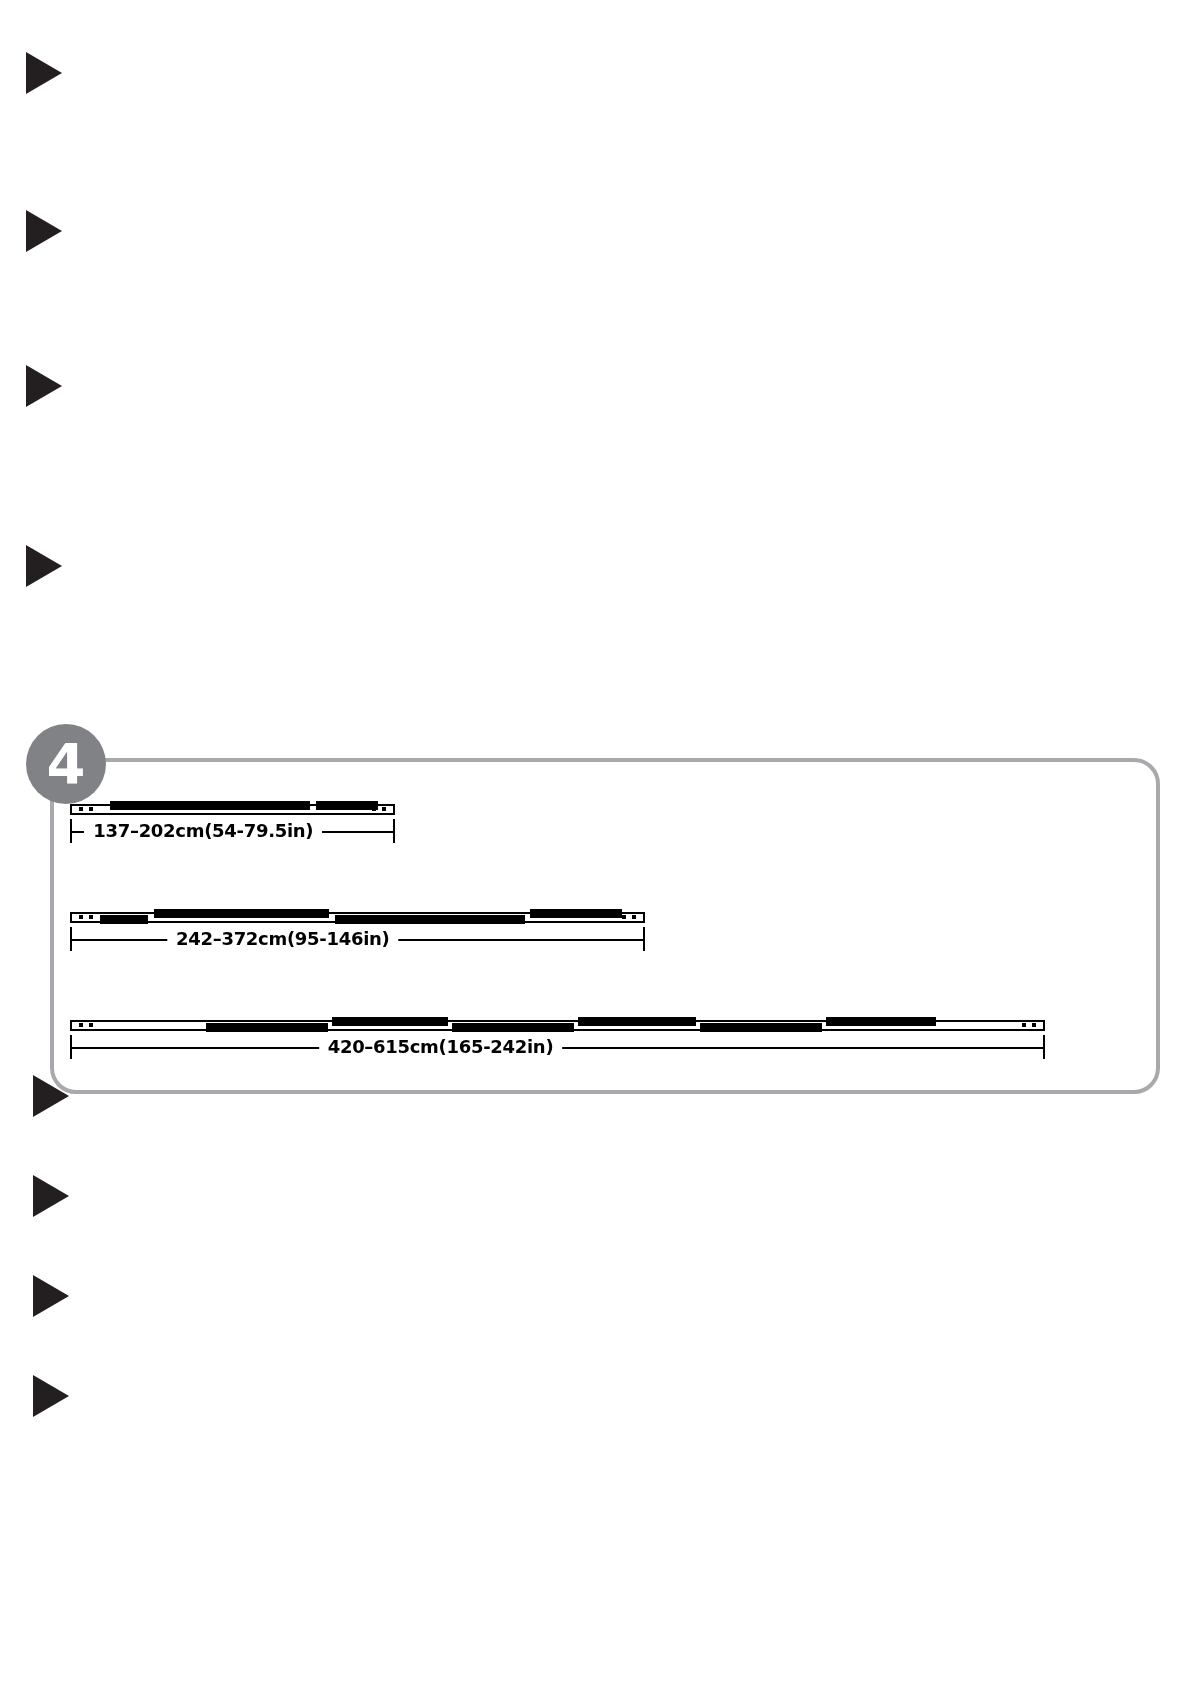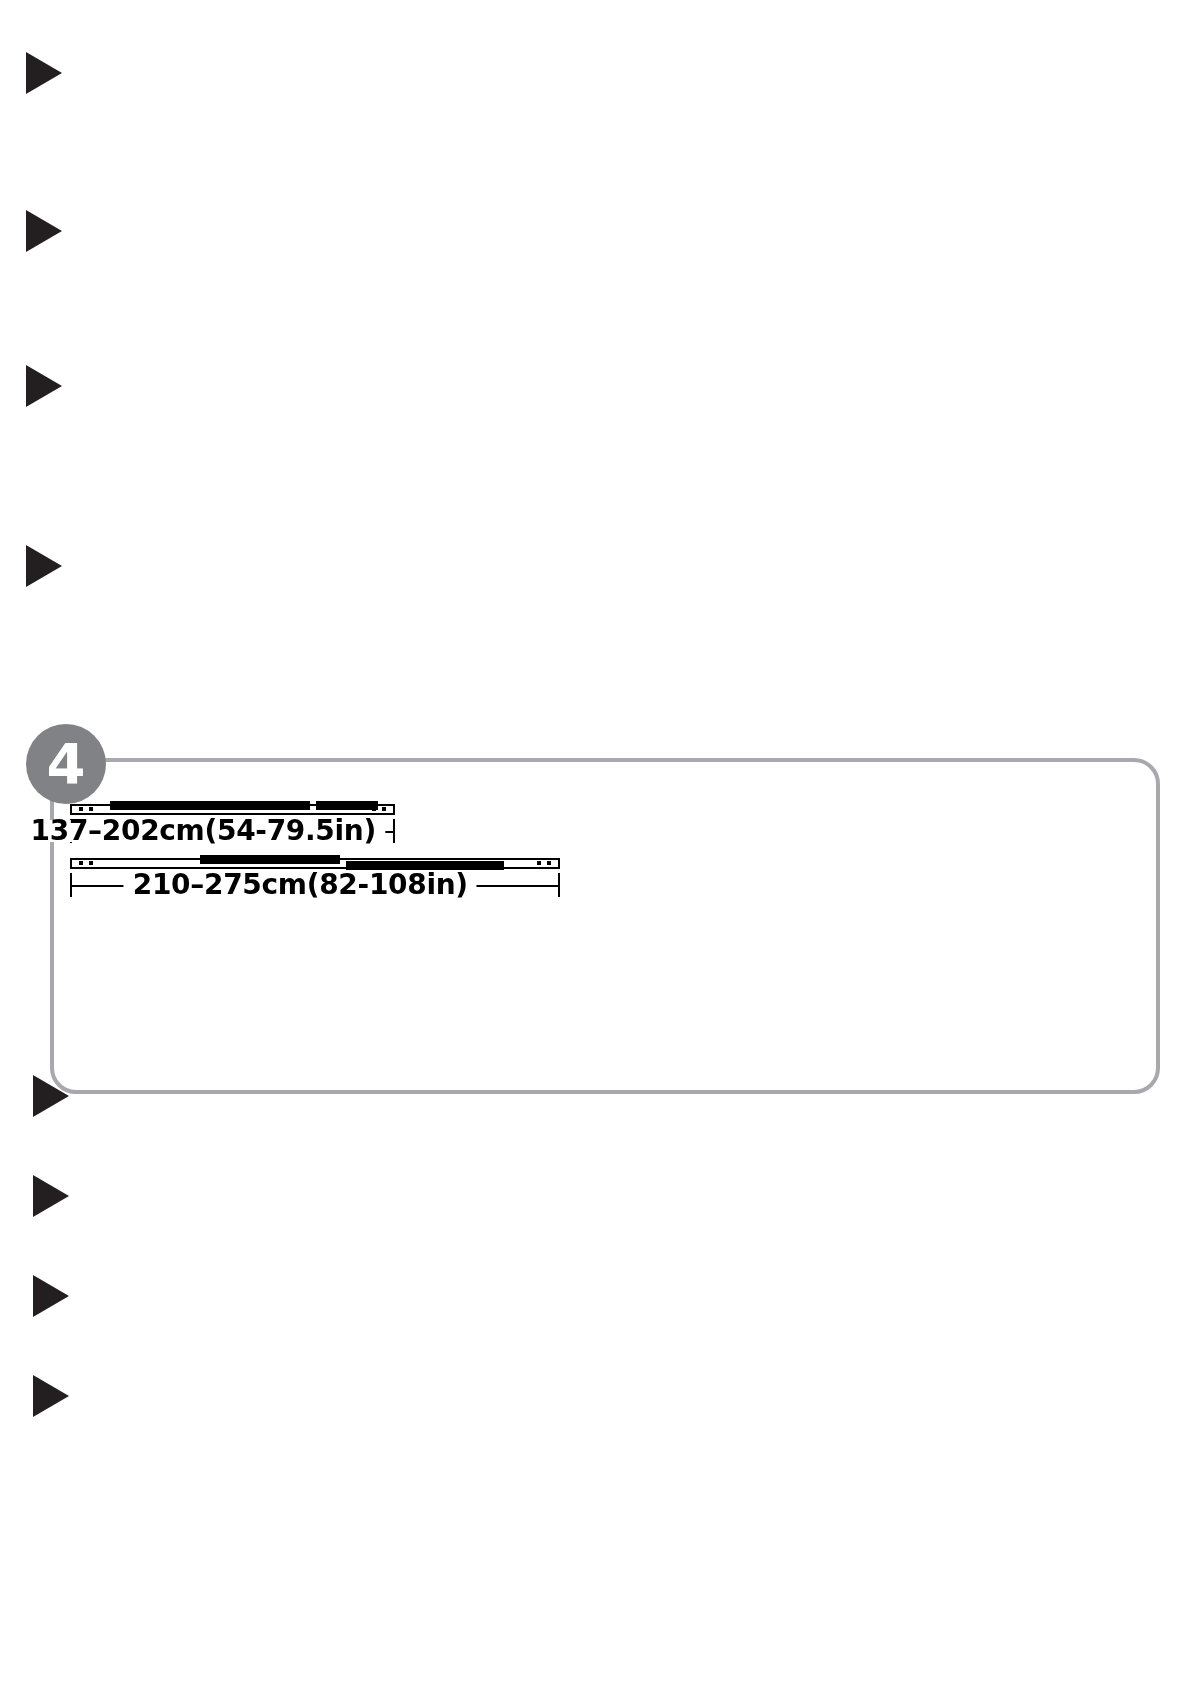--- a/index.html
+++ b/index.html
@@ -137,21 +137,21 @@
   }
   .dimline .tick.start { left: 0; }
   .dimline .tick.end   { right: 0; }
 
   .dim-label {
     position: absolute;
     top: 1px;
     transform: translateX(-50%);
     background: #ffffff;
     padding: 0 9px;
-    font-size: 28px;
+    font-size: 18px;
     font-weight: bold;
     letter-spacing: -0.3px;
     white-space: nowrap;
     color: #000000;
     font-family: "DejaVu Sans", sans-serif;
     line-height: 22px;
   }
 </style>
 </head>
 <body>
@@ -179,29 +179,50 @@
         <div class="dot" style="left: 312px;"></div>
         <div class="tube" style="left: 40px; width: 200px;"></div>
         <div class="tube" style="left: 246px; width: 62px;"></div>
         <div class="dimline" style="width: 325px;">
           <div class="rule"></div>
           <div class="tick start"></div>
           <div class="tick end"></div>
           <div class="dim-label" style="left: 41%;">137–202cm(54-79.5in)</div>
         </div>
       </div>
-      <div class="rod-row" style="top: 54px; width: 490px;">
-        <div class="rail" style="width: 490px;"></div>
+      <div class="rod-row" style="top: 108px; width: 575px;">
+        <div class="rail" style="width: 575px;"></div>
         <div class="dot" style="left: 9px;"></div>
         <div class="dot" style="left: 19px;"></div>
-        <div class="dot" style="left: 467px;"></div>
-        <div class="dot" style="left: 477px;"></div>
-        <div class="tube" style="left: 130px; width: 140px;"></div>
-        <div class="tube low" style="left: 276px; width: 158px;"></div>
-        <div class="dimline" style="width: 490px;">
+        <div class="dot" style="left: 552px;"></div>
+        <div class="dot" style="left: 562px;"></div>
+        <div class="tube low" style="left: 30px; width: 48px;"></div>
+        <div class="tube" style="left: 84px; width: 175px;"></div>
+        <div class="tube low" style="left: 265px; width: 190px;"></div>
+        <div class="tube" style="left: 460px; width: 92px;"></div>
+        <div class="dimline" style="width: 575px;">
           <div class="rule"></div>
           <div class="tick start"></div>
           <div class="tick end"></div>
-          <div class="dim-label" style="left: 47%;">210–275cm(82-108in)</div>
+          <div class="dim-label" style="left: 37%;">242–372cm(95-146in)</div>
+        </div>
+      </div>
+      <div class="rod-row" style="top: 216px; width: 975px;">
+        <div class="rail" style="width: 975px;"></div>
+        <div class="dot" style="left: 9px;"></div>
+        <div class="dot" style="left: 19px;"></div>
+        <div class="dot" style="left: 952px;"></div>
+        <div class="dot" style="left: 962px;"></div>
+        <div class="tube low" style="left: 136px; width: 122px;"></div>
+        <div class="tube" style="left: 262px; width: 116px;"></div>
+        <div class="tube low" style="left: 382px; width: 122px;"></div>
+        <div class="tube" style="left: 508px; width: 118px;"></div>
+        <div class="tube low" style="left: 630px; width: 122px;"></div>
+        <div class="tube" style="left: 756px; width: 110px;"></div>
+        <div class="dimline" style="width: 975px;">
+          <div class="rule"></div>
+          <div class="tick start"></div>
+          <div class="tick end"></div>
+          <div class="dim-label" style="left: 38%;">420–615cm(165-242in)</div>
         </div>
       </div>
     </div>
 </div>
 
 </body></html>

